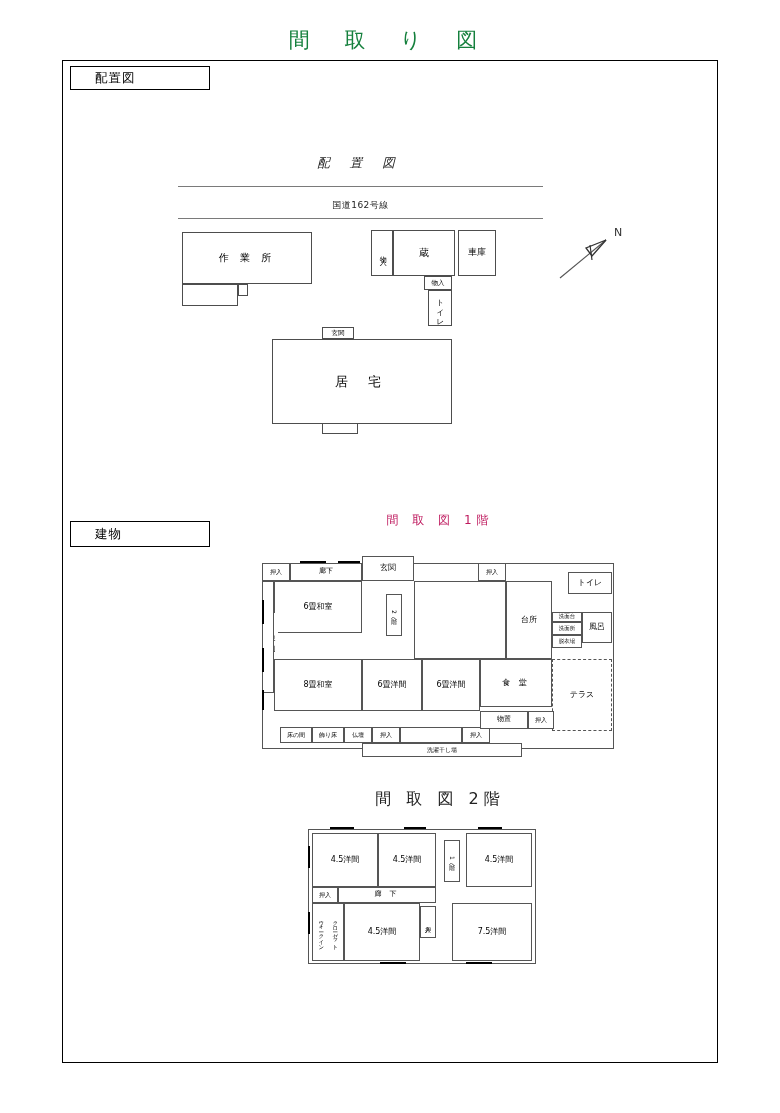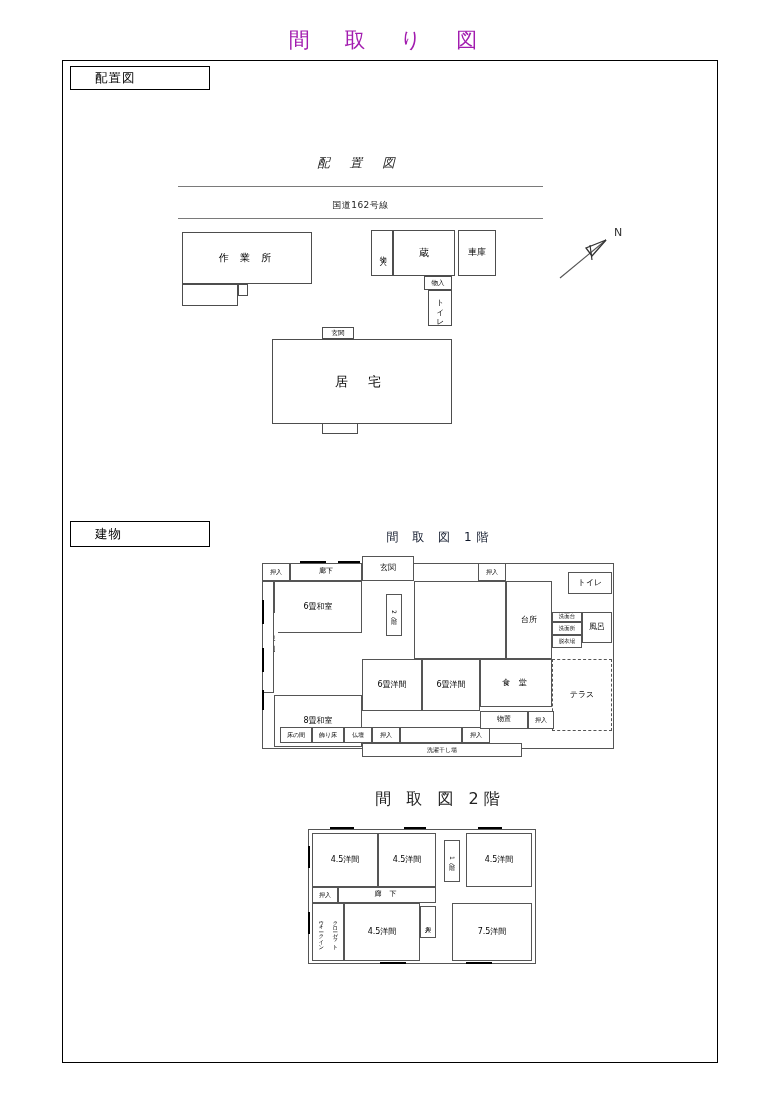--- a/index.html
+++ b/index.html
@@ -7,21 +7,21 @@
     width:780px;height:1113px;position:relative;overflow:hidden;
     font-family:"DejaVu Sans","Liberation Sans",sans-serif;
     color:#000000;
   }
   .abs{position:absolute;}
   .bx{position:absolute;box-sizing:border-box;}
 
   
   #doc-title{
     left:0;top:26px;width:780px;text-align:center;
-    font-size:21px;letter-spacing:14px;color:#a21caf;
+    font-size:21px;letter-spacing:14px;color:#15803d;
     font-family:"DejaVu Sans","Liberation Sans",sans-serif;
   }
 
   
   #page-frame{
     left:62px;top:60px;width:656px;height:1003px;
     border:1.5px solid #000;background:#fff;
   }
 
   
@@ -63,21 +63,21 @@
   
   #sp-genkan{left:322px;top:327px;width:32px;height:12px;font-size:6.5px;}
   #sp-kyotaku{left:272px;top:339px;width:180px;height:85px;font-size:13px;letter-spacing:8px;}
   #sp-kyotaku-nub{left:322px;top:424px;width:36px;height:10px;border-top:none;}
 
   
   #compass{left:556px;top:222px;width:80px;height:62px;}
 
   
   #f1-heading{left:330px;top:512px;width:220px;text-align:center;
-      font-size:12px;letter-spacing:5px;color:#0f172a;margin-top:17px;}
+      font-size:12px;letter-spacing:5px;color:#be185d;}
   #f2-heading{left:330px;top:789px;width:220px;text-align:center;
       font-size:16px;letter-spacing:5px;color:#222;}
 
   
   .cell{position:absolute;box-sizing:border-box;border:1px solid #555;
       background:#fff;display:flex;align-items:center;justify-content:center;
       text-align:center;line-height:1.03;}
   .cell.vert{writing-mode:vertical-rl;}
   .cell.dashed{border:1px dashed #555;}
   .cell.nb{border:none;}
@@ -143,21 +143,21 @@
 
 <div class="cell t8" style="left:568px;top:572px;width:44px;height:22px;">トイレ</div>
 <div class="cell t5" style="left:552px;top:612px;width:30px;height:10px;">洗面台</div>
 <div class="cell t5" style="left:552px;top:622px;width:30px;height:13px;">洗面所</div>
 <div class="cell t5" style="left:552px;top:635px;width:30px;height:13px;">脱衣場</div>
 <div class="cell t8" style="left:582px;top:612px;width:30px;height:31px;">風呂</div>
 
 <div class="cell nb vert t7" style="left:264px;top:613px;width:14px;height:52px;letter-spacing:10px;">縁側</div>
 <div class="cell" style="left:262px;top:581px;width:12px;height:112px;"></div>
 
-<div class="cell t8" style="left:274px;top:659px;width:88px;height:52px;margin-top:36px;">8畳和室</div>
+<div class="cell t8" style="left:274px;top:659px;width:88px;height:52px;">8畳和室</div>
 <div class="cell t8" style="left:362px;top:659px;width:60px;height:52px;">6畳洋間</div>
 <div class="cell t8" style="left:422px;top:659px;width:58px;height:52px;">6畳洋間</div>
 <div class="cell t8" style="left:480px;top:659px;width:72px;height:48px;letter-spacing:3px;">食 堂</div>
 <div class="cell dashed t8" style="left:552px;top:659px;width:60px;height:72px;">テラス</div>
 
 <div class="cell t6" style="left:280px;top:727px;width:32px;height:16px;">床の間</div>
 <div class="cell t6" style="left:312px;top:727px;width:32px;height:16px;">飾り床</div>
 <div class="cell t6" style="left:344px;top:727px;width:28px;height:16px;">仏壇</div>
 <div class="cell t6" style="left:372px;top:727px;width:28px;height:16px;">押入</div>
 <div class="cell" style="left:400px;top:727px;width:62px;height:16px;"></div>

